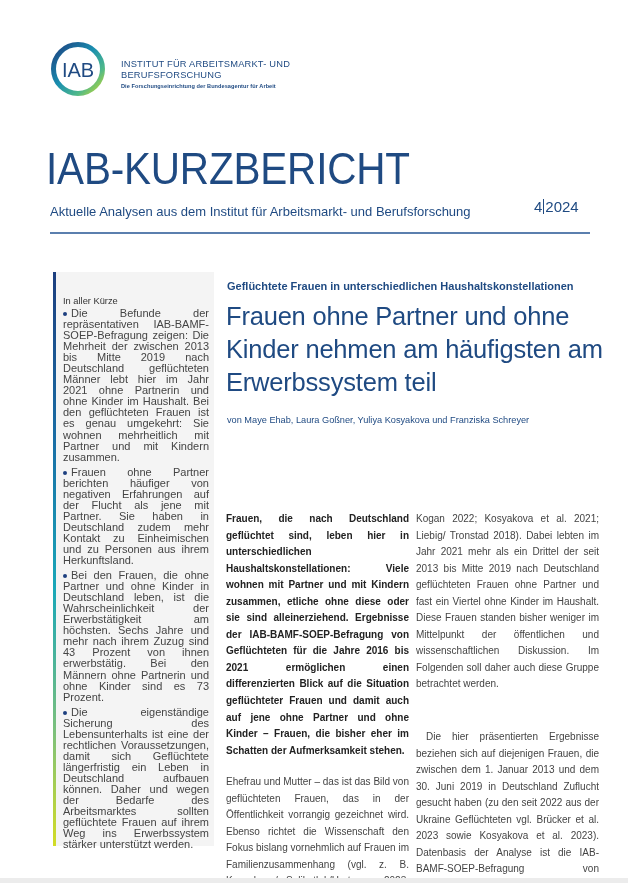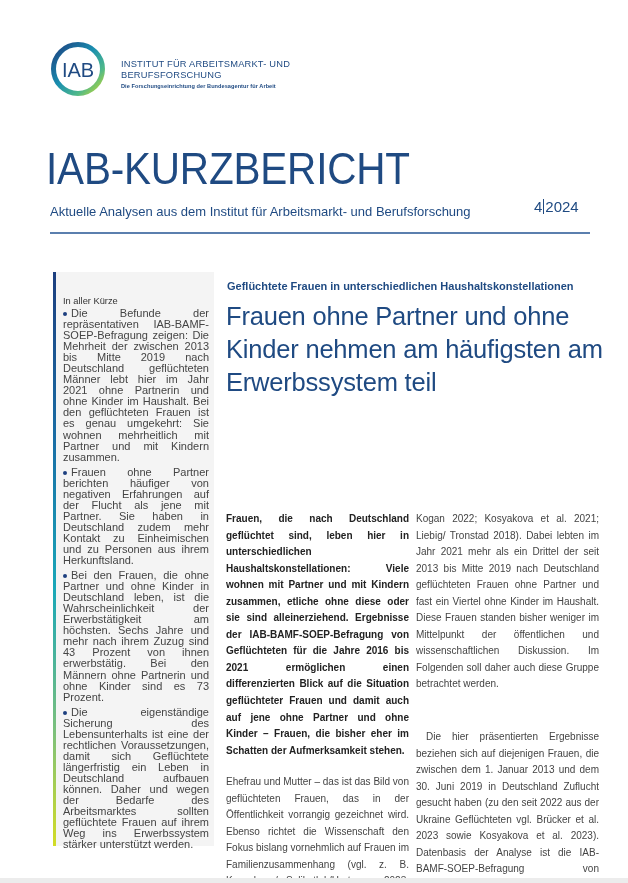--- a/index.html
+++ b/index.html
@@ -117,20 +117,21 @@
   <div class="sidebar-title">In aller Kürze</div>
   <div class="sidebar-items">
     <div class="sidebar-item"><span class="bullet-dot"></span><span>Die Befunde der repräsentativen IAB-BAMF-SOEP-Befragung zeigen: Die Mehrheit der zwischen 2013 bis Mitte 2019 nach Deutschland geflüchteten Männer lebt hier im Jahr 2021 ohne Partnerin und ohne Kinder im Haushalt. Bei den geflüchteten Frauen ist es genau umgekehrt: Sie wohnen mehrheitlich mit Partner und mit Kindern zusammen.</span></div>
     <div class="sidebar-item"><span class="bullet-dot"></span><span>Frauen ohne Partner berichten häufiger von negativen Erfahrungen auf der Flucht als jene mit Partner. Sie haben in Deutschland zudem mehr Kontakt zu Einheimischen und zu Personen aus ihrem Herkunftsland.</span></div>
     <div class="sidebar-item"><span class="bullet-dot"></span><span>Bei den Frauen, die ohne Partner und ohne Kinder in Deutschland leben, ist die Wahrscheinlichkeit der Erwerbstätigkeit am höchsten. Sechs Jahre und mehr nach ihrem Zuzug sind 43 Prozent von ihnen erwerbstätig. Bei den Männern ohne Partnerin und ohne Kinder sind es 73 Prozent.</span></div>
     <div class="sidebar-item"><span class="bullet-dot"></span><span>Die eigenständige Sicherung des Lebensunterhalts ist eine der rechtlichen Voraussetzungen, damit sich Geflüchtete längerfristig ein Leben in Deutschland aufbauen können. Daher und wegen der Bedarfe des Arbeitsmarktes sollten geflüchtete Frauen auf ihrem Weg ins Erwerbssystem stärker unterstützt werden.</span></div>
   </div>
 
   <div class="kicker">Geflüchtete Frauen in unterschiedlichen Haushaltskonstellationen</div>
   <div class="headline">Frauen ohne Partner und ohne Kinder nehmen am häufigsten am Erwerbssystem teil</div>
+  <div class="authors">von Maye Ehab, Laura Goßner, Yuliya Kosyakova und Franziska Schreyer</div>
 
   <div class="col col-left">
     <div class="lead">Frauen, die nach Deutschland geflüchtet sind, leben hier in unterschiedlichen Haushaltskonstellationen: Viele wohnen mit Partner und mit Kindern zusammen, etliche ohne diese oder sie sind alleinerziehend. Ergebnisse der IAB-BAMF-SOEP-Befragung von Geflüchteten für die Jahre 2016 bis 2021 ermöglichen einen differenzierten Blick auf die Situation geflüchteter Frauen und damit auch auf jene ohne Partner und ohne Kinder – Frauen, die bisher eher im Schatten der Aufmerksamkeit stehen.</div>
     <div class="para-gap"></div>
     <div>Ehefrau und Mutter – das ist das Bild von geflüchteten Frauen, das in der Öffentlichkeit vorrangig gezeichnet wird. Ebenso richtet die Wissenschaft den Fokus bislang vornehmlich auf Frauen im Familienzusammenhang (vgl. z. B. Kosyakova/ Salikutluk/Hartmann 2023; Kosyakova/</div>
   </div>
   <div class="col col-right">
     <div>Kogan 2022; Kosyakova et al. 2021; Liebig/ Tronstad 2018). Dabei lebten im Jahr 2021 mehr als ein Drittel der seit 2013 bis Mitte 2019 nach Deutschland geflüchteten Frauen ohne Partner und fast ein Viertel ohne Kinder im Haushalt. Diese Frauen standen bisher weniger im Mittelpunkt der öffentlichen und wissenschaftlichen Diskussion. Im Folgenden soll daher auch diese Gruppe betrachtet werden.</div>
     <div class="indent">Die hier präsentierten Ergebnisse beziehen sich auf diejenigen Frauen, die zwischen dem 1. Januar 2013 und dem 30. Juni 2019 in Deutschland Zuflucht gesucht haben (zu den seit 2022 aus der Ukraine Geflüchteten vgl. Brücker et al. 2023 sowie Kosyakova et al. 2023). Datenbasis der Analyse ist die IAB-BAMF-SOEP-Befragung von Geflüchteten der Jahre 2016 bis 2021, die repräsentative Aussagen ermöglicht (vgl. Infobox 1 auf Seite 2).</div>
   </div>

